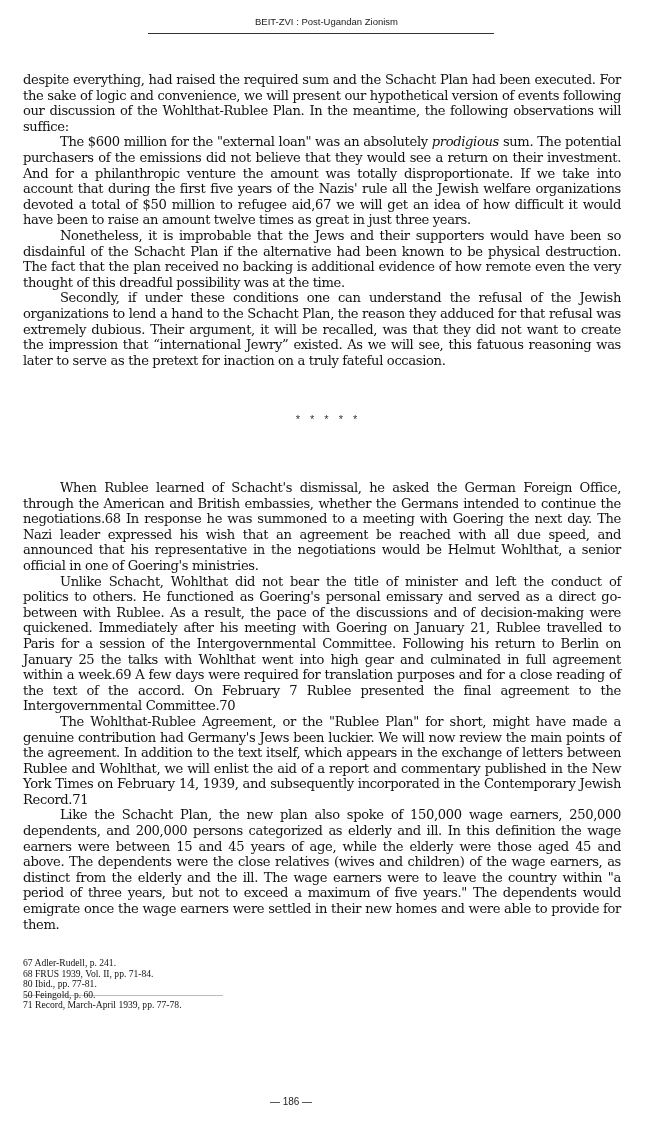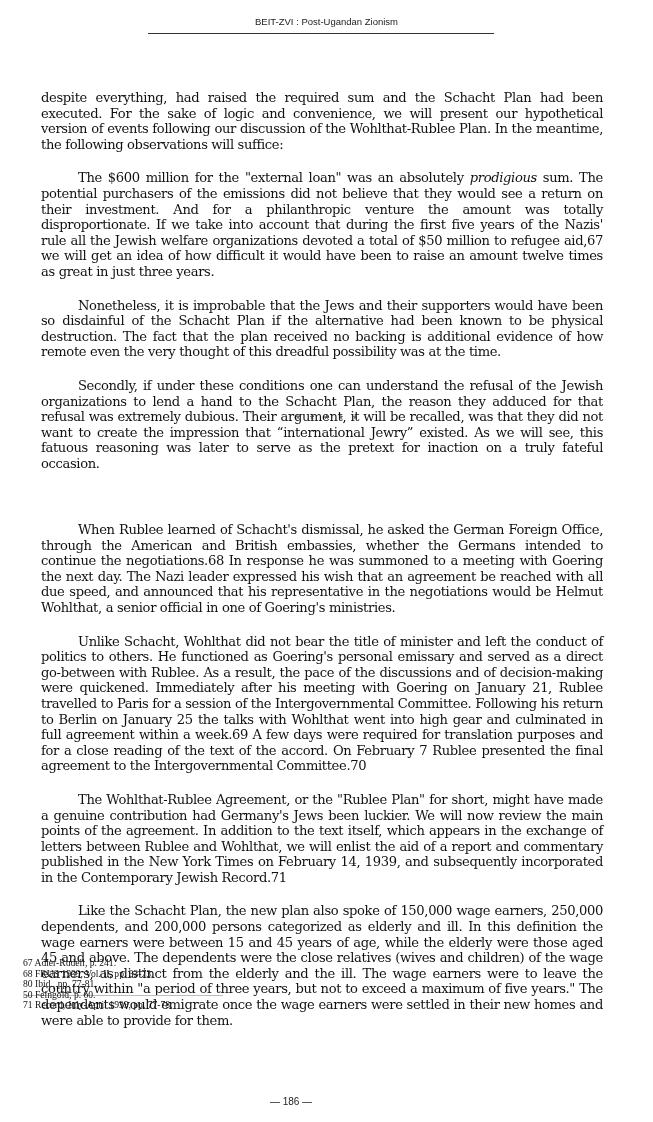--- a/index.html
+++ b/index.html
@@ -11,24 +11,24 @@
   .header-rule {
     position: absolute; left: 148px; top: 33px; width: 346px; height: 0;
     border-top: 1px solid #333;
   }
   .body-text {
     position: absolute; left: 23px; width: 598px;
     font-family: "DejaVu Serif", serif; font-size: 13.1px; line-height: 15.6px;
     letter-spacing: -0.35px; word-spacing: 0px;
     text-align: justify; color: #111;
   }
-  .body-text p { margin: 18px; text-indent: 37px; }
+  .body-text p { margin: 0; text-indent: 37px; }
   .body-text p.noindent { text-indent: 0; }
   .block1 { top: 72px; }
-  .block2 { top: 504px; }
+  .block2 { top: 480px; }
   .stars {
     position: absolute; left: 0; width: 653px; top: 413px; text-align: center;
     font-family: "Liberation Sans", sans-serif; font-size: 11px; color: #333;
     word-spacing: 7px;
   }
   .fn-rule {
     position: absolute; left: 23px; top: 995px; width: 200px; height: 0;
     border-top: 1px solid #bbb;
   }
   .footnotes {
@@ -60,19 +60,19 @@
 <div class="body-text block2">
   <p>When Rublee learned of Schacht's dismissal, he asked the German Foreign Office, through the American and British embassies, whether the Germans intended to continue the negotiations.68 In response he was summoned to a meeting with Goering the next day. The Nazi leader expressed his wish that an agreement be reached with all due speed, and announced that his representative in the negotiations would be Helmut Wohlthat, a senior official in one of Goering's ministries.</p>
   <p>Unlike Schacht, Wohlthat did not bear the title of minister and left the conduct of politics to others. He functioned as Goering's personal emissary and served as a direct go-between with Rublee. As a result, the pace of the discussions and of decision-making were quickened. Immediately after his meeting with Goering on January 21, Rublee travelled to Paris for a session of the Intergovernmental Committee. Following his return to Berlin on January 25 the talks with Wohlthat went into high gear and culminated in full agreement within a week.69 A few days were required for translation purposes and for a close reading of the text of the accord. On February 7 Rublee presented the final agreement to the Intergovernmental Committee.70</p>
   <p>The Wohlthat-Rublee Agreement, or the "Rublee Plan" for short, might have made a genuine contribution had Germany's Jews been luckier. We will now review the main points of the agreement. In addition to the text itself, which appears in the exchange of letters between Rublee and Wohlthat, we will enlist the aid of a report and commentary published in the New York Times on February 14, 1939, and subsequently incorporated in the Contemporary Jewish Record.71</p>
   <p>Like the Schacht Plan, the new plan also spoke of 150,000 wage earners, 250,000 dependents, and 200,000 persons categorized as elderly and ill. In this definition the wage earners were between 15 and 45 years of age, while the elderly were those aged 45 and above. The dependents were the close relatives (wives and children) of the wage earners, as distinct from the elderly and the ill. The wage earners were to leave the country within "a period of three years, but not to exceed a maximum of five years." The dependents would emigrate once the wage earners were settled in their new homes and were able to provide for them.</p>
 </div>
 
 <div class="fn-rule"></div>
 <div class="footnotes">
   <div>67 Adler-Rudell, p. 241.</div>
-  <div>68 FRUS 1939, Vol. II, pp. 33-73.</div>
+  <div>68 FRUS 1939, Vol. II, pp. 71-84.</div>
   <div>80 Ibid., pp. 77-81.</div>
   <div>50 Feingold, p. 60.</div>
-  <div>71 Record, July-April 1939, pp. 77-78.</div>
+  <div>71 Record, March-April 1939, pp. 77-78.</div>
 </div>
 
 <div class="page-number">—  186  —</div>
 
 </body></html>

